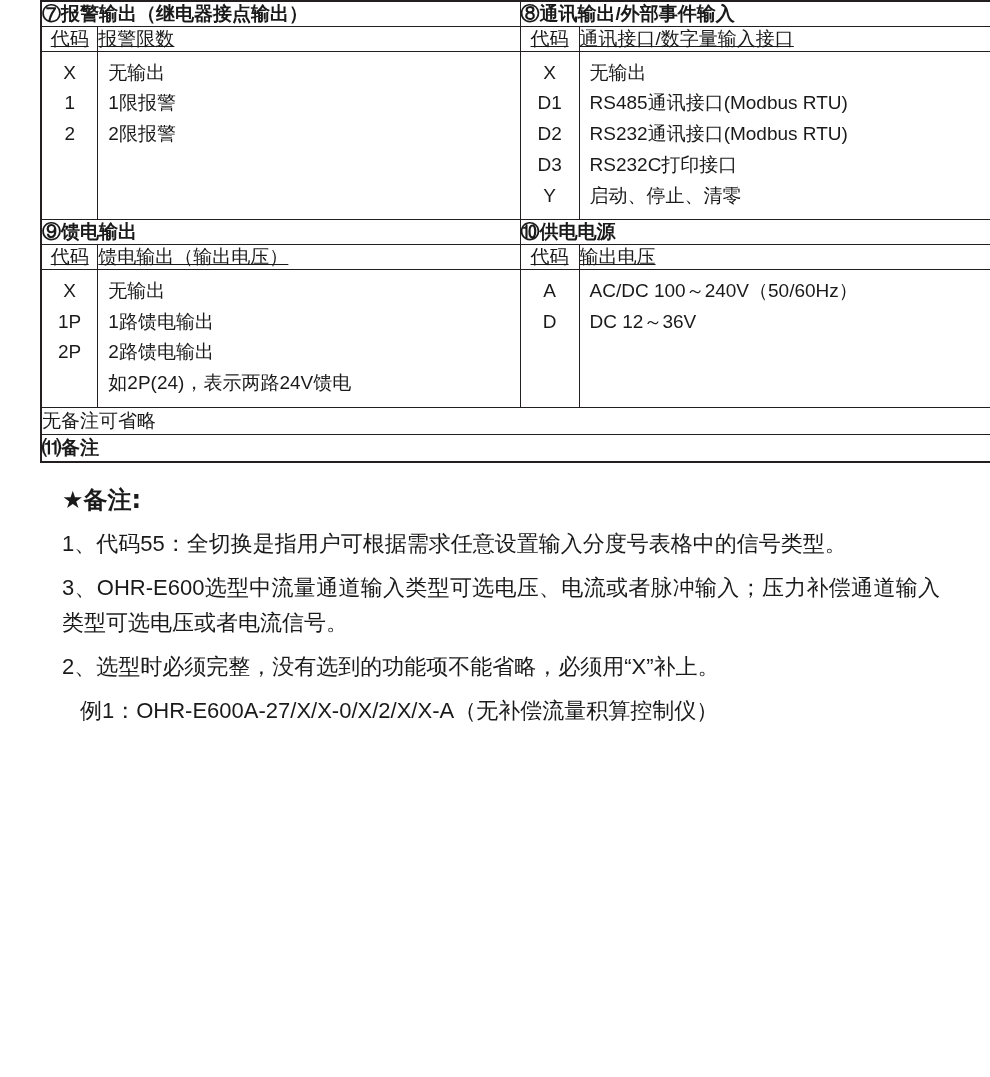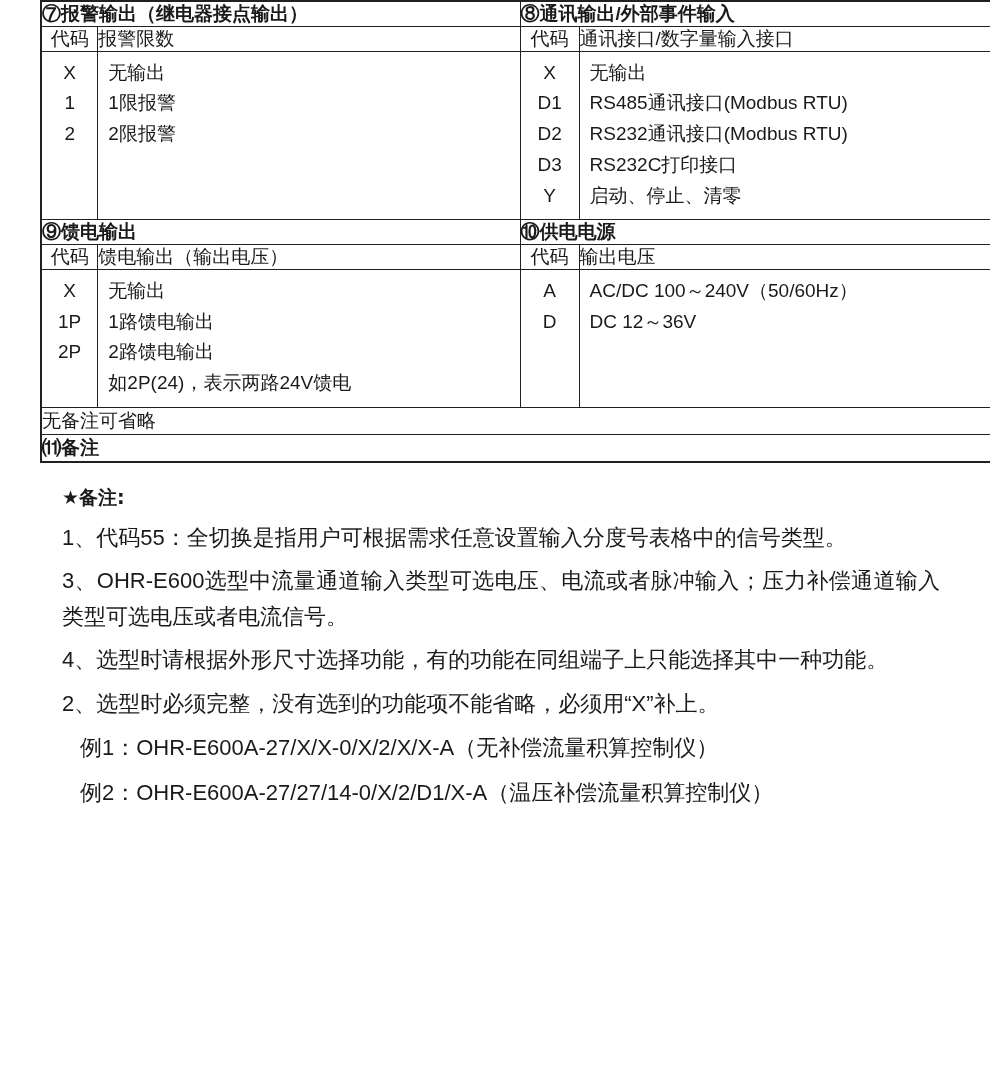--- a/index.html
+++ b/index.html
@@ -41,20 +41,21 @@
     font-weight: bold;
     padding: 5px 6px 6px 10px;
     line-height: 1.25;
     white-space: nowrap;
   }
   .colhdr-cell {
     font-size: 19px;
     padding: 5px 6px 6px 10px;
     line-height: 1.25;
     white-space: nowrap;
+    text-decoration: underline;
   }
   .code-col {
     width: 54px;
     text-align: center;
   }
   .code-col-wide {
     width: 56px;
     text-align: center;
   }
   .body-cell {
@@ -89,21 +90,21 @@
     padding: 8px 6px 9px 10px;
   }
 
   
   .remarks {
     margin-top: 22px;
     padding-left: 22px;
     padding-right: 10px;
   }
   .remarks .rk-title {
-    font-size: 19px;
+    font-size: 24px;
     font-weight: bold;
     margin: 0 0 10px 0;
     line-height: 1.3;
   }
   .remarks p {
     font-size: 22px;
     line-height: 1.62;
     margin: 0 0 8px 0;
     text-align: justify;
   }
@@ -225,19 +226,17 @@
       <tr>
         <td class="note-row-hdr" colspan="4">⑾备注</td>
       </tr>
     </tbody>
   </table>
 
   <div class="remarks">
     <div class="rk-title star">★备注:</div>
     <p>1、代码55：全切换是指用户可根据需求任意设置输入分度号表格中的信号类型。</p>
     <p>3、OHR-E600选型中流量通道输入类型可选电压、电流或者脉冲输入；压力补偿通道输入类型可选电压或者电流信号。</p>
-    <p>4、选型时请根据外形尺寸选择功能，有的功能在同组端子上只能选择其中一种功能。</p>
     <p>2、选型时必须完整，没有选到的功能项不能省略，必须用“X”补上。</p>
     <p class="ex">例1：OHR-E600A-27/X/X-0/X/2/X/X-A（无补偿流量积算控制仪）</p>
-    <p class="ex">例2：OHR-E600A-27/27/14-0/X/2/D1/X-A（温压补偿流量积算控制仪）</p>
   </div>
 
 </div>
 
 </body></html>

